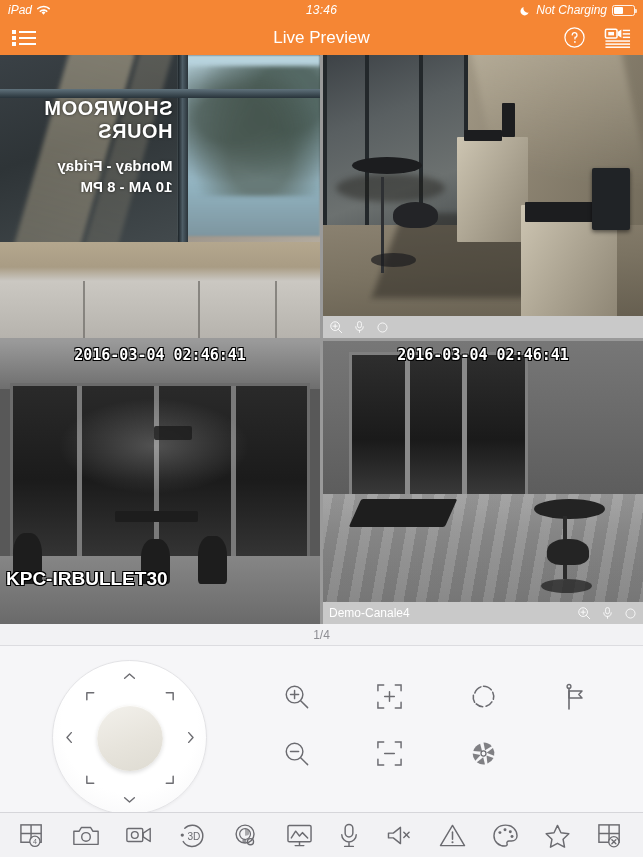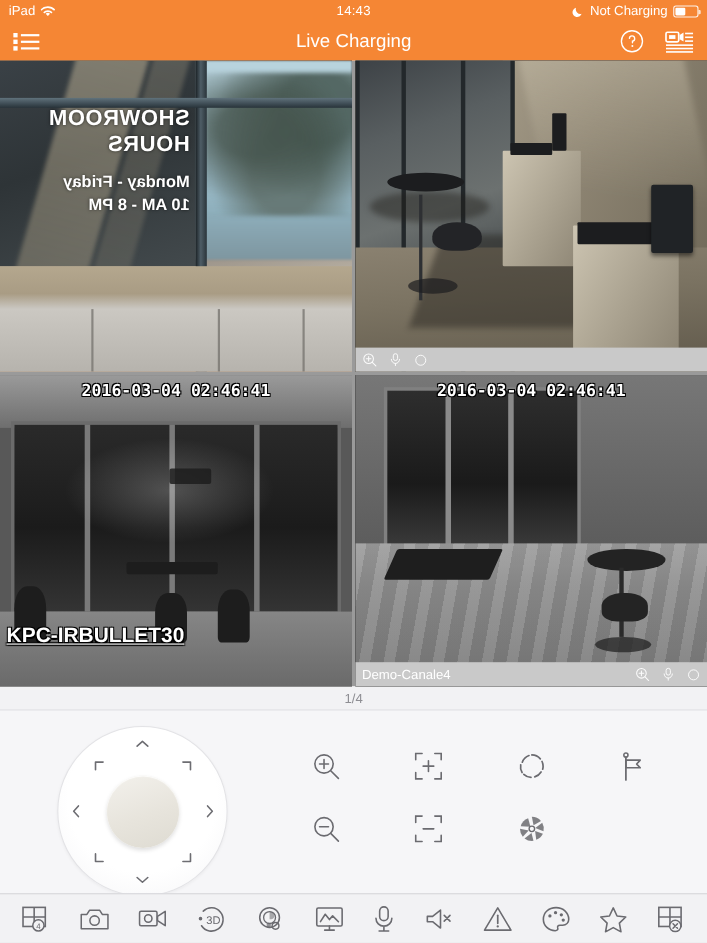--- a/index.html
+++ b/index.html
@@ -7,21 +7,21 @@
     width: 643px; height: 857px;
     font-family: "Liberation Sans", sans-serif;
     background: #f2f2f4; overflow: hidden;
   }
   #app { position: relative; width: 643px; height: 857px; }
 
   
   .statusbar {
     height: 20px; background: #f58634; color: #fff;
     display: flex; align-items: center; padding: 0 8px;
-    font-size: 12px; position: relative;
+    font-size: 12px; position: relative; font-style: italic;
   }
   .sb-left { display: flex; align-items: center; gap: 5px; }
   .sb-center {
     position: absolute; left: 0; right: 0; text-align: center;
     font-size: 12px; letter-spacing: .2px;
   }
   .sb-right {
     margin-left: auto; display: flex; align-items: center; gap: 5px;
     position: relative; z-index: 2;
   }
@@ -199,21 +199,20 @@
   .osd-time {
     position: absolute; top: 5px; left: 50%; transform: translateX(-50%);
     font-family: "DejaVu Sans Mono", monospace; font-size: 15px; font-weight: bold;
     color: #fff; white-space: nowrap;
     text-shadow: -1px -1px 0 #000,1px -1px 0 #000,-1px 1px 0 #000,1px 1px 0 #000;
   }
   .osd-name {
     position: absolute; bottom: 34px; left: 6px;
     font-size: 19px; font-weight: bold; color: #fff;
     text-shadow: -1px -1px 0 #000,1px -1px 0 #000,-1px 1px 0 #000,1px 1px 0 #000;
-    text-decoration: underline;
   }
 
   .chbar {
     position: absolute; left: 0; right: 0; bottom: 0; height: 22px;
     display: flex; align-items: center; padding: 0 6px;
     background: #c9c9c9; color: #fff; font-size: 12px;
   }
   .chbar.active { background: #f58634; }
   .chbar .chname { flex: 1; }
   .chbar .chicons { display: flex; align-items: center; gap: 10px; opacity: .92; }
@@ -272,21 +271,21 @@
     <div class="sb-left">
       <span>iPad</span>
       <span class="wifi">
         <svg viewBox="0 0 16 13" width="13" height="11">
           <path d="M8 11.6 5.6 8.9a3.6 3.6 0 0 1 4.8 0z" fill="#fff"></path>
           <path d="M8 7.1c-1.5 0-2.9.6-3.9 1.6l-1.3-1.4A7.4 7.4 0 0 1 8 5.1c2 0 3.9.8 5.2 2.2l-1.3 1.4A5.4 5.4 0 0 0 8 7.1z" fill="#fff"></path>
           <path d="M8 2.6c-2.7 0-5.2 1.1-7 2.9L-.3 4.1A11.9 11.9 0 0 1 8 .6c3.3 0 6.2 1.3 8.3 3.5L15 5.5a9.9 9.9 0 0 0-7-2.9z" fill="#fff"></path>
         </svg>
       </span>
     </div>
-    <div class="sb-center">14:43</div>
+    <div class="sb-center">13:46</div>
     <div class="sb-right">
       <span class="moon">
         <svg viewBox="0 0 12 12" width="11" height="11">
           <path d="M9.5 8.2A4.6 4.6 0 0 1 4 2.3a4.6 4.6 0 1 0 5.5 5.9z" fill="#fff"></path>
         </svg>
       </span>
       <span>Not Charging</span>
       <span class="battery">
           <i></i>
         </span>
@@ -299,21 +298,21 @@
         <g fill="#fff">
           <rect x="0" y="2" width="4" height="4"></rect>
             <rect x="7" y="3" width="17" height="2"></rect>
           <rect x="0" y="8" width="4" height="4"></rect>
             <rect x="7" y="9" width="17" height="2"></rect>
           <rect x="0" y="14" width="4" height="4"></rect>
             <rect x="7" y="15" width="17" height="2"></rect>
         </g>
       </svg>
     </span>
-    <div class="nav-title">Live Charging</div>
+    <div class="nav-title">Live Preview</div>
     <div class="nav-right">
       <span class="nav-icon">
         <svg viewBox="0 0 24 24" width="23" height="23">
           <circle cx="12" cy="12" r="10" fill="none" stroke="#fff" stroke-width="1.3"></circle>
           <path d="M9.6 9.3a2.5 2.5 0 1 1 2.9 2.6v1.6" fill="none" stroke="#fff" stroke-width="1.3" stroke-linecap="round"></path>
           <circle cx="12.4" cy="16.6" r=".95" fill="#fff"></circle>
         </svg>
       </span>
       <span class="nav-icon">
         <svg viewBox="0 0 28 22" width="27" height="22">

